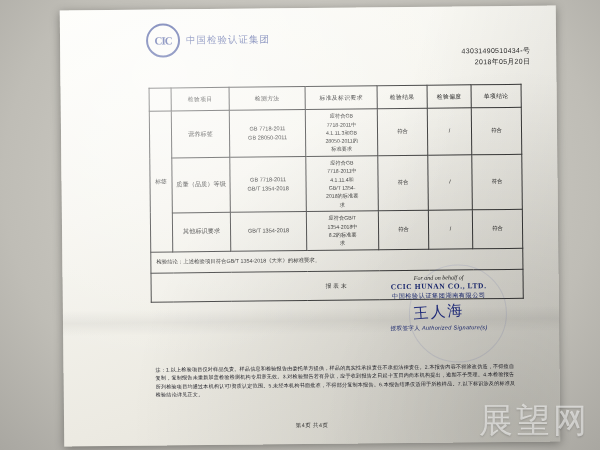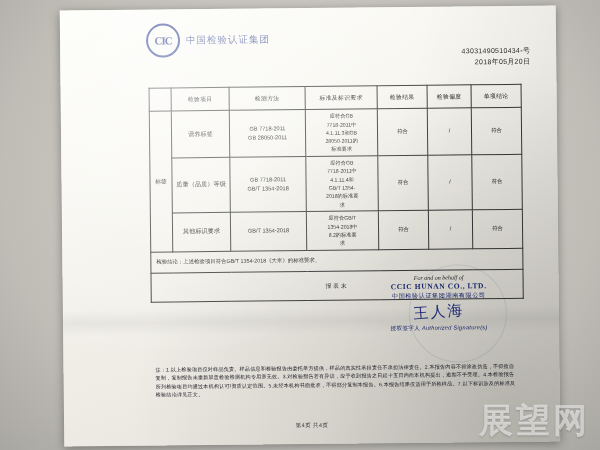--- a/index.html
+++ b/index.html
@@ -222,21 +222,21 @@
     letter-spacing: 0.5px;
   }
 
   
   .watermark {
     position: absolute;
     right: 10px;
     bottom: 6px;
     font-family: "Liberation Serif", serif;
     font-size: 34px;
-    font-weight: bold;
+    font-weight: normal;
     color: rgba(255,255,255,0.55);
     letter-spacing: 3px;
     text-shadow: 0 1px 2px rgba(0,0,0,0.18);
     pointer-events: none;
   }
   
   .fold {
     position: absolute;
     left: 0; right: 0;
     top: 300px;

